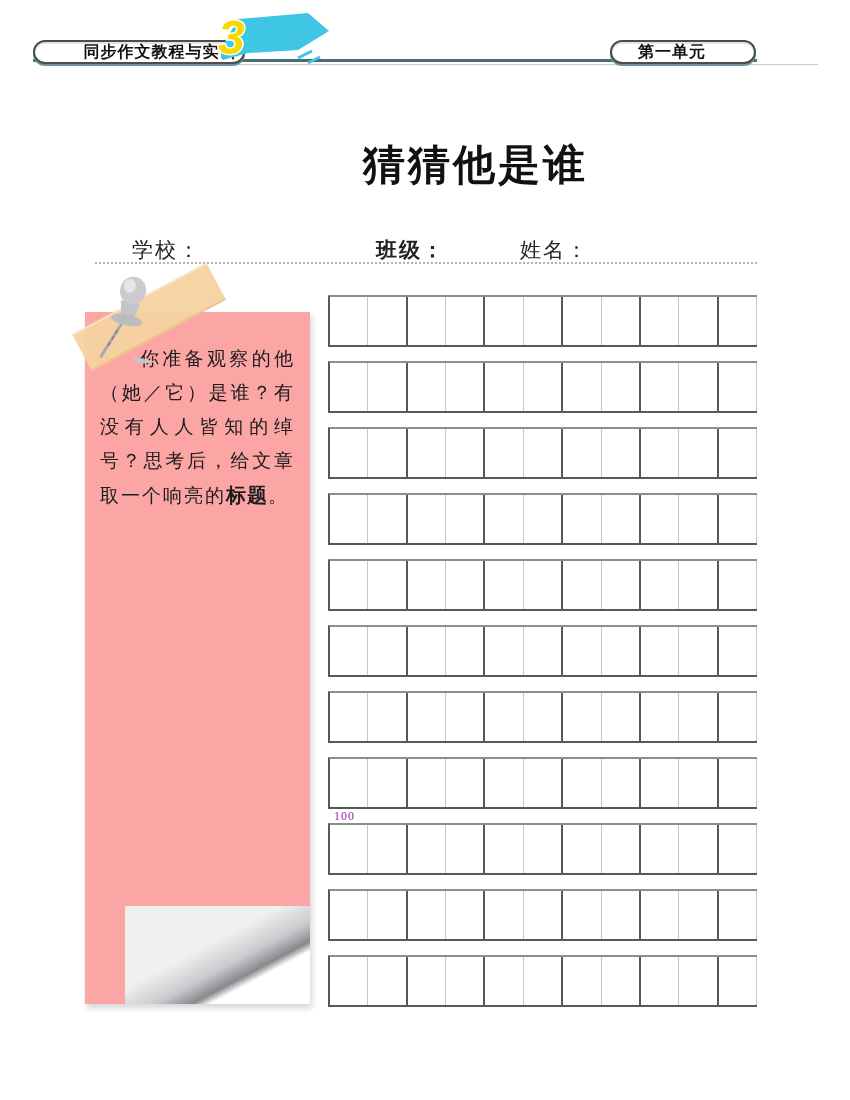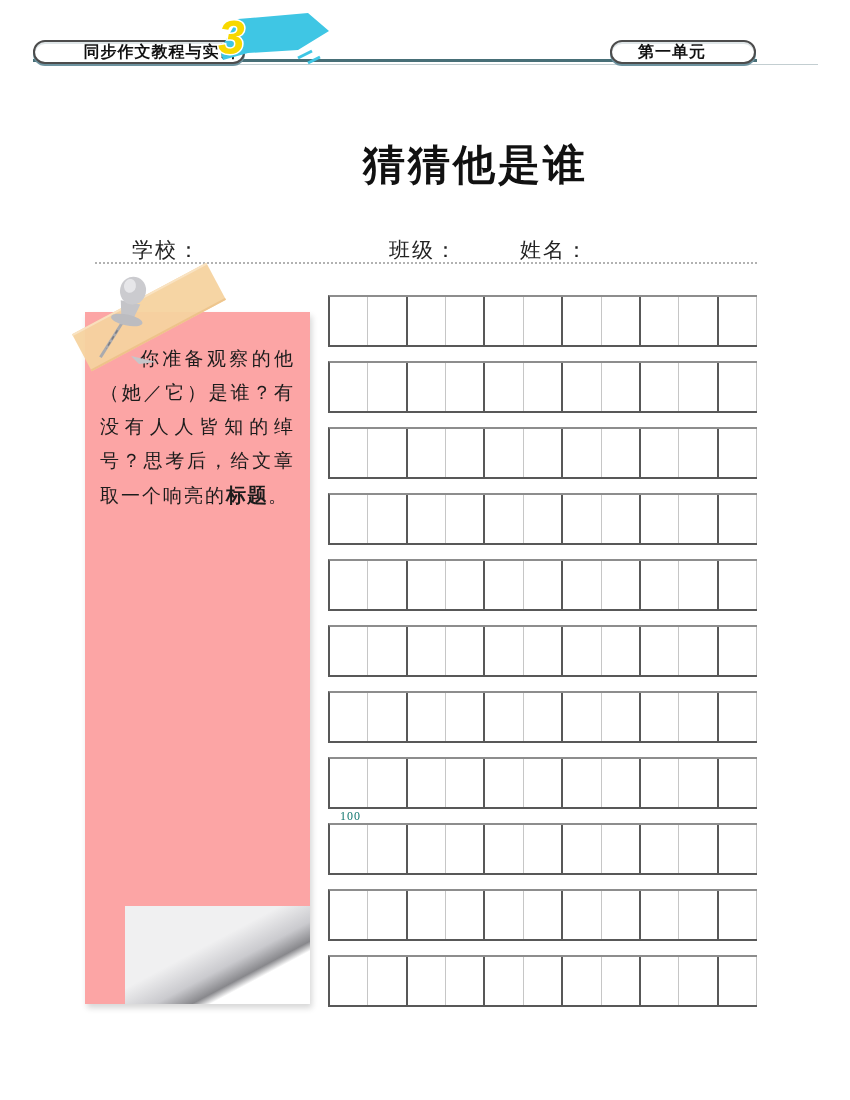--- a/index.html
+++ b/index.html
@@ -29,21 +29,21 @@
     position:absolute; left:363px; top:137px;
     font-size:42px; font-weight:bold; letter-spacing:3px; color:#111;
   }
 
   
   .form-label {
     position:absolute; top:236px; font-family:"Liberation Serif", serif;
     font-size:21px; color:#222; letter-spacing:2px;
   }
   .lbl-school { left:115px;margin-left:17px; }
-  .lbl-class  { left:389px; }
+  .lbl-class  { left:376px;font-weight:bold; }
   .lbl-name   { left:520px;text-align:right; }
   .dotted-line {
     position:absolute; left:95px; top:243px; width:662px; height:21px;
     border-bottom:2px dotted #b2b2b2;
   }
 
   
   .note {
     position:absolute; left:85px; top:312px; width:225px; height:692px;
     background:#fca5a5; box-shadow:2px 4px 6px rgba(0,0,0,0.16);
@@ -77,22 +77,22 @@
     position:absolute; left:328px; top:295px; width:429px; height:712px;
   }
   .grid-row {
     display:flex; height:52px; margin-bottom:14px;
     border-top:2px solid #8d8d8d; border-bottom:2px solid #585858;
     border-left:2px solid #585858;
   }
   .grid-cell { flex:1; border-right:1px solid #c6c6c6; background:transparent; }
   .grid-cell:nth-child(even) { border-right:2px solid #585858; }
   .char-marker {
-    position:absolute; left:12px; font-family:"Liberation Serif", serif;
-    font-size:12px; color:#0f766e; letter-spacing:1px; line-height:13px;
+    position:absolute; left:6px; font-family:"Liberation Serif", serif;
+    font-size:12px; color:#a21caf; letter-spacing:1px; line-height:13px;
   }
 </style>
 </head>
 <body>
 
 <div class="page">
 
   <div class="rule-main"></div>
   <div class="rule-thin"></div>
 

